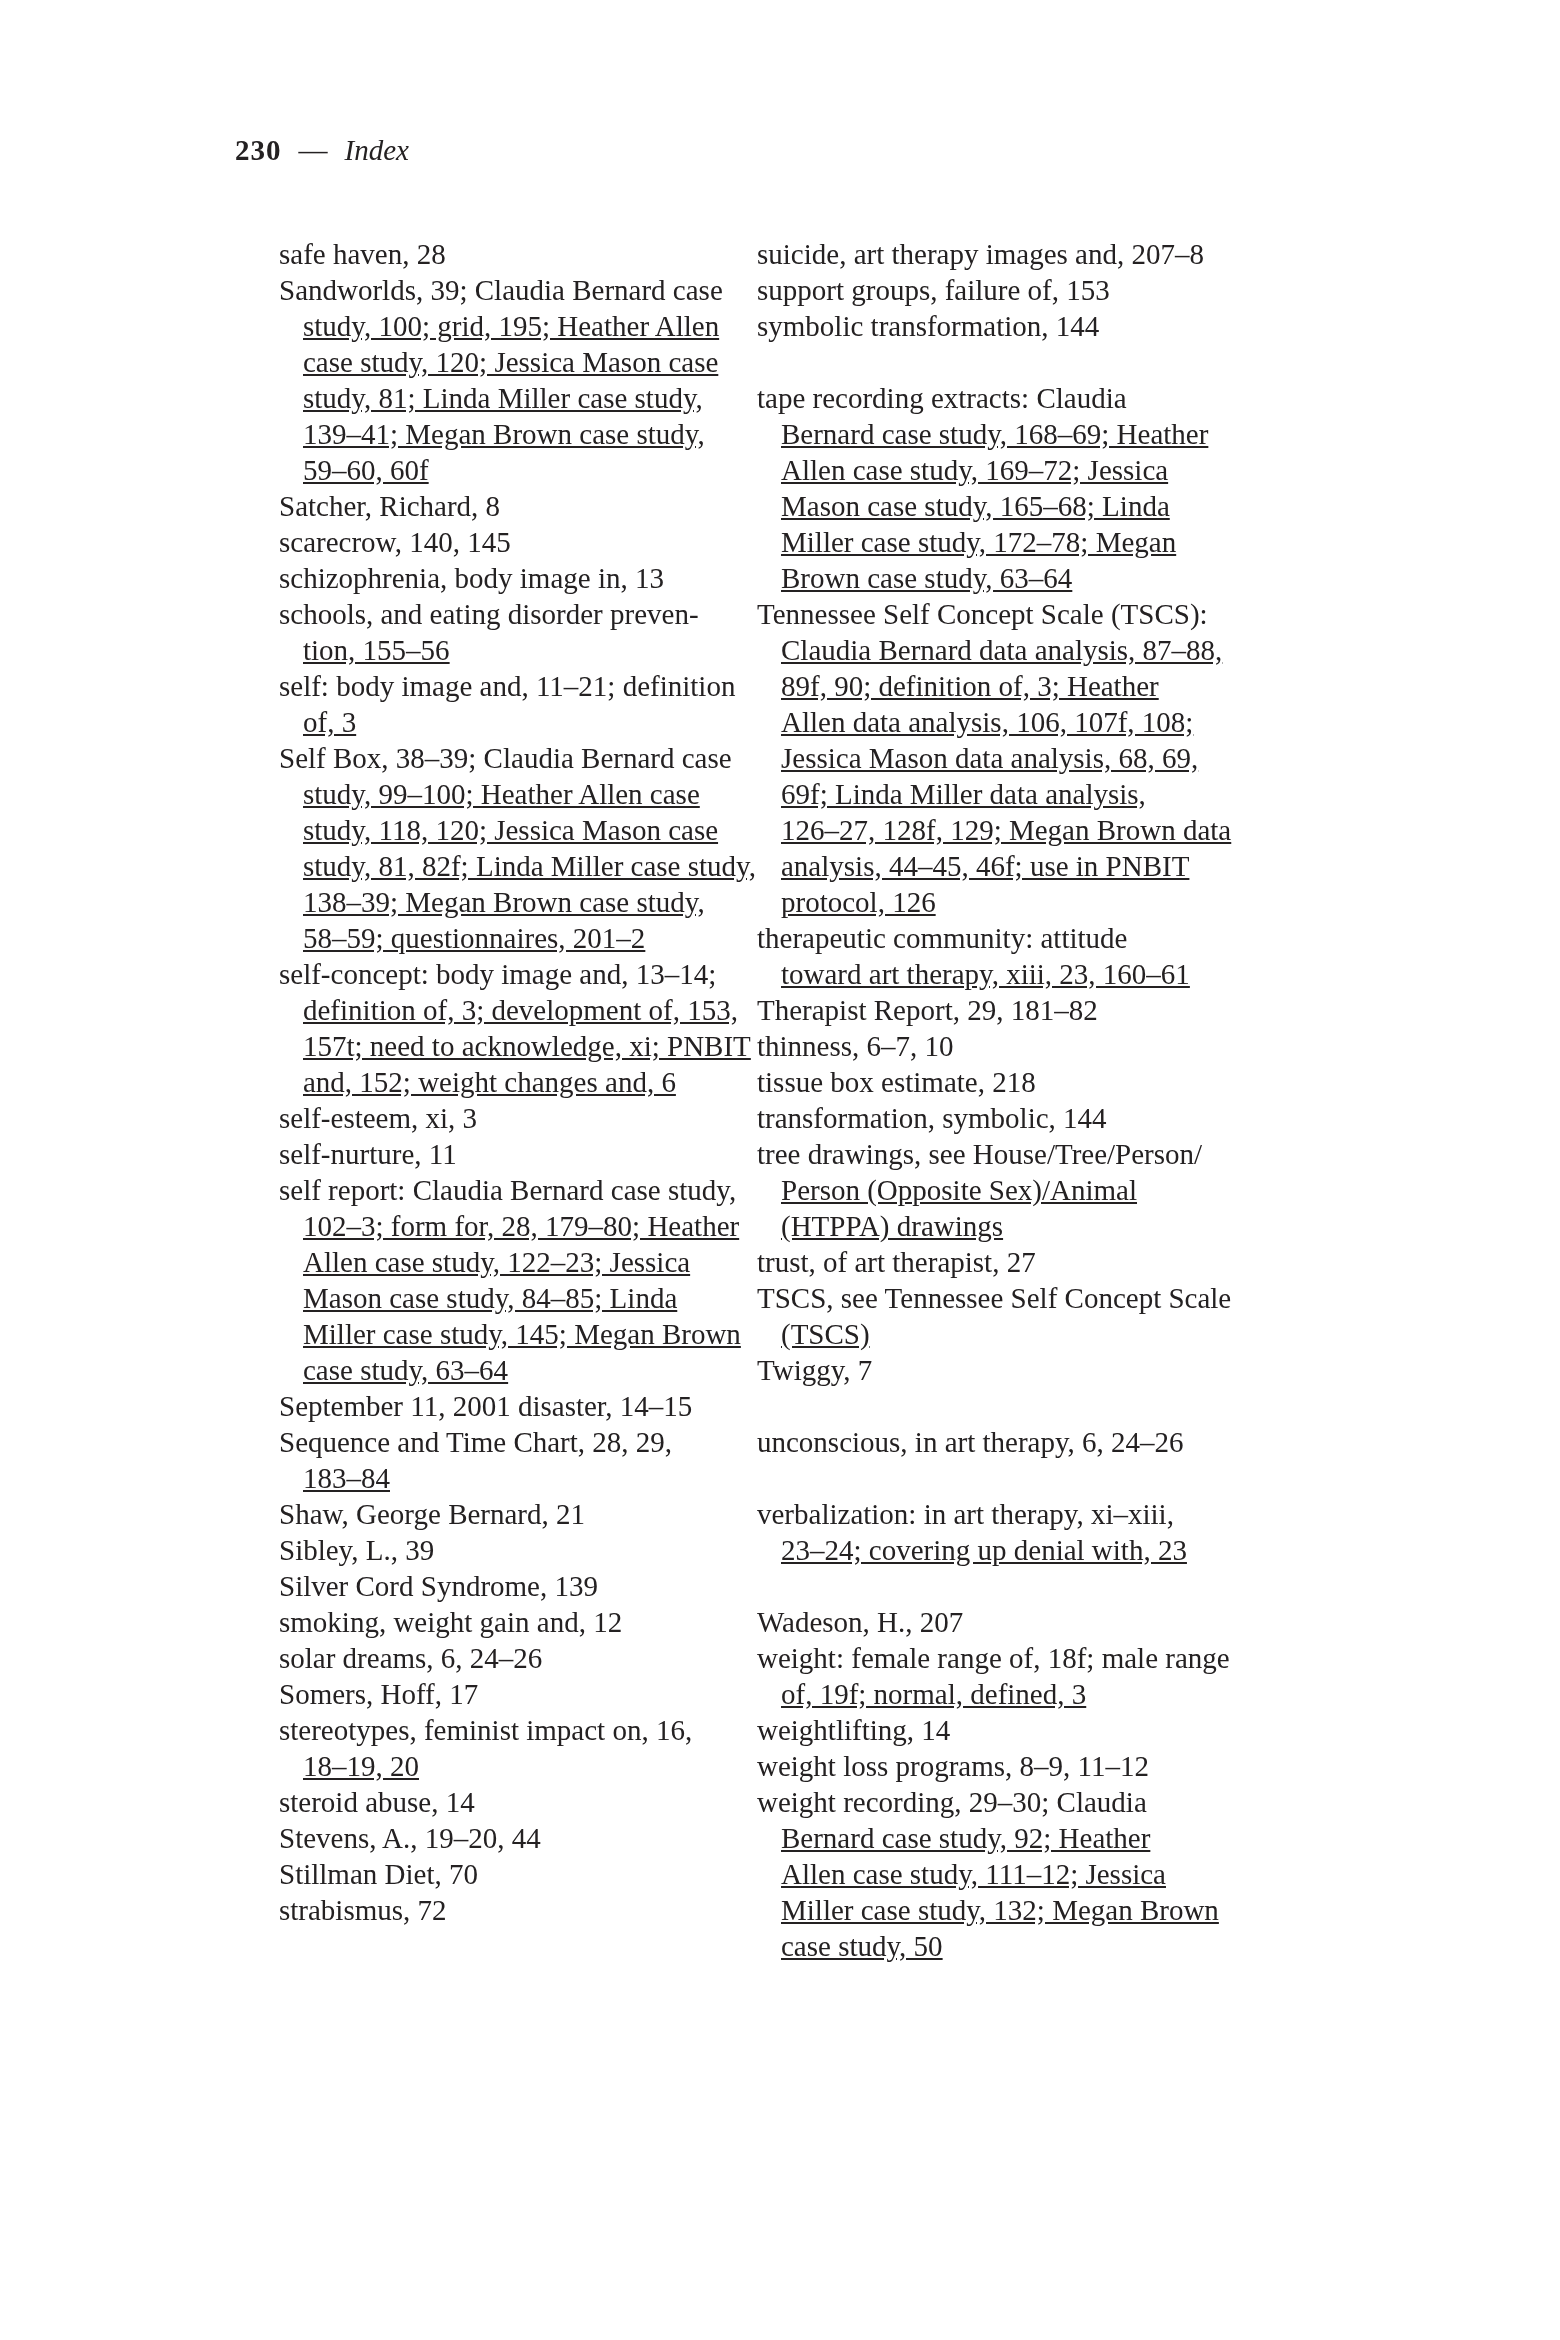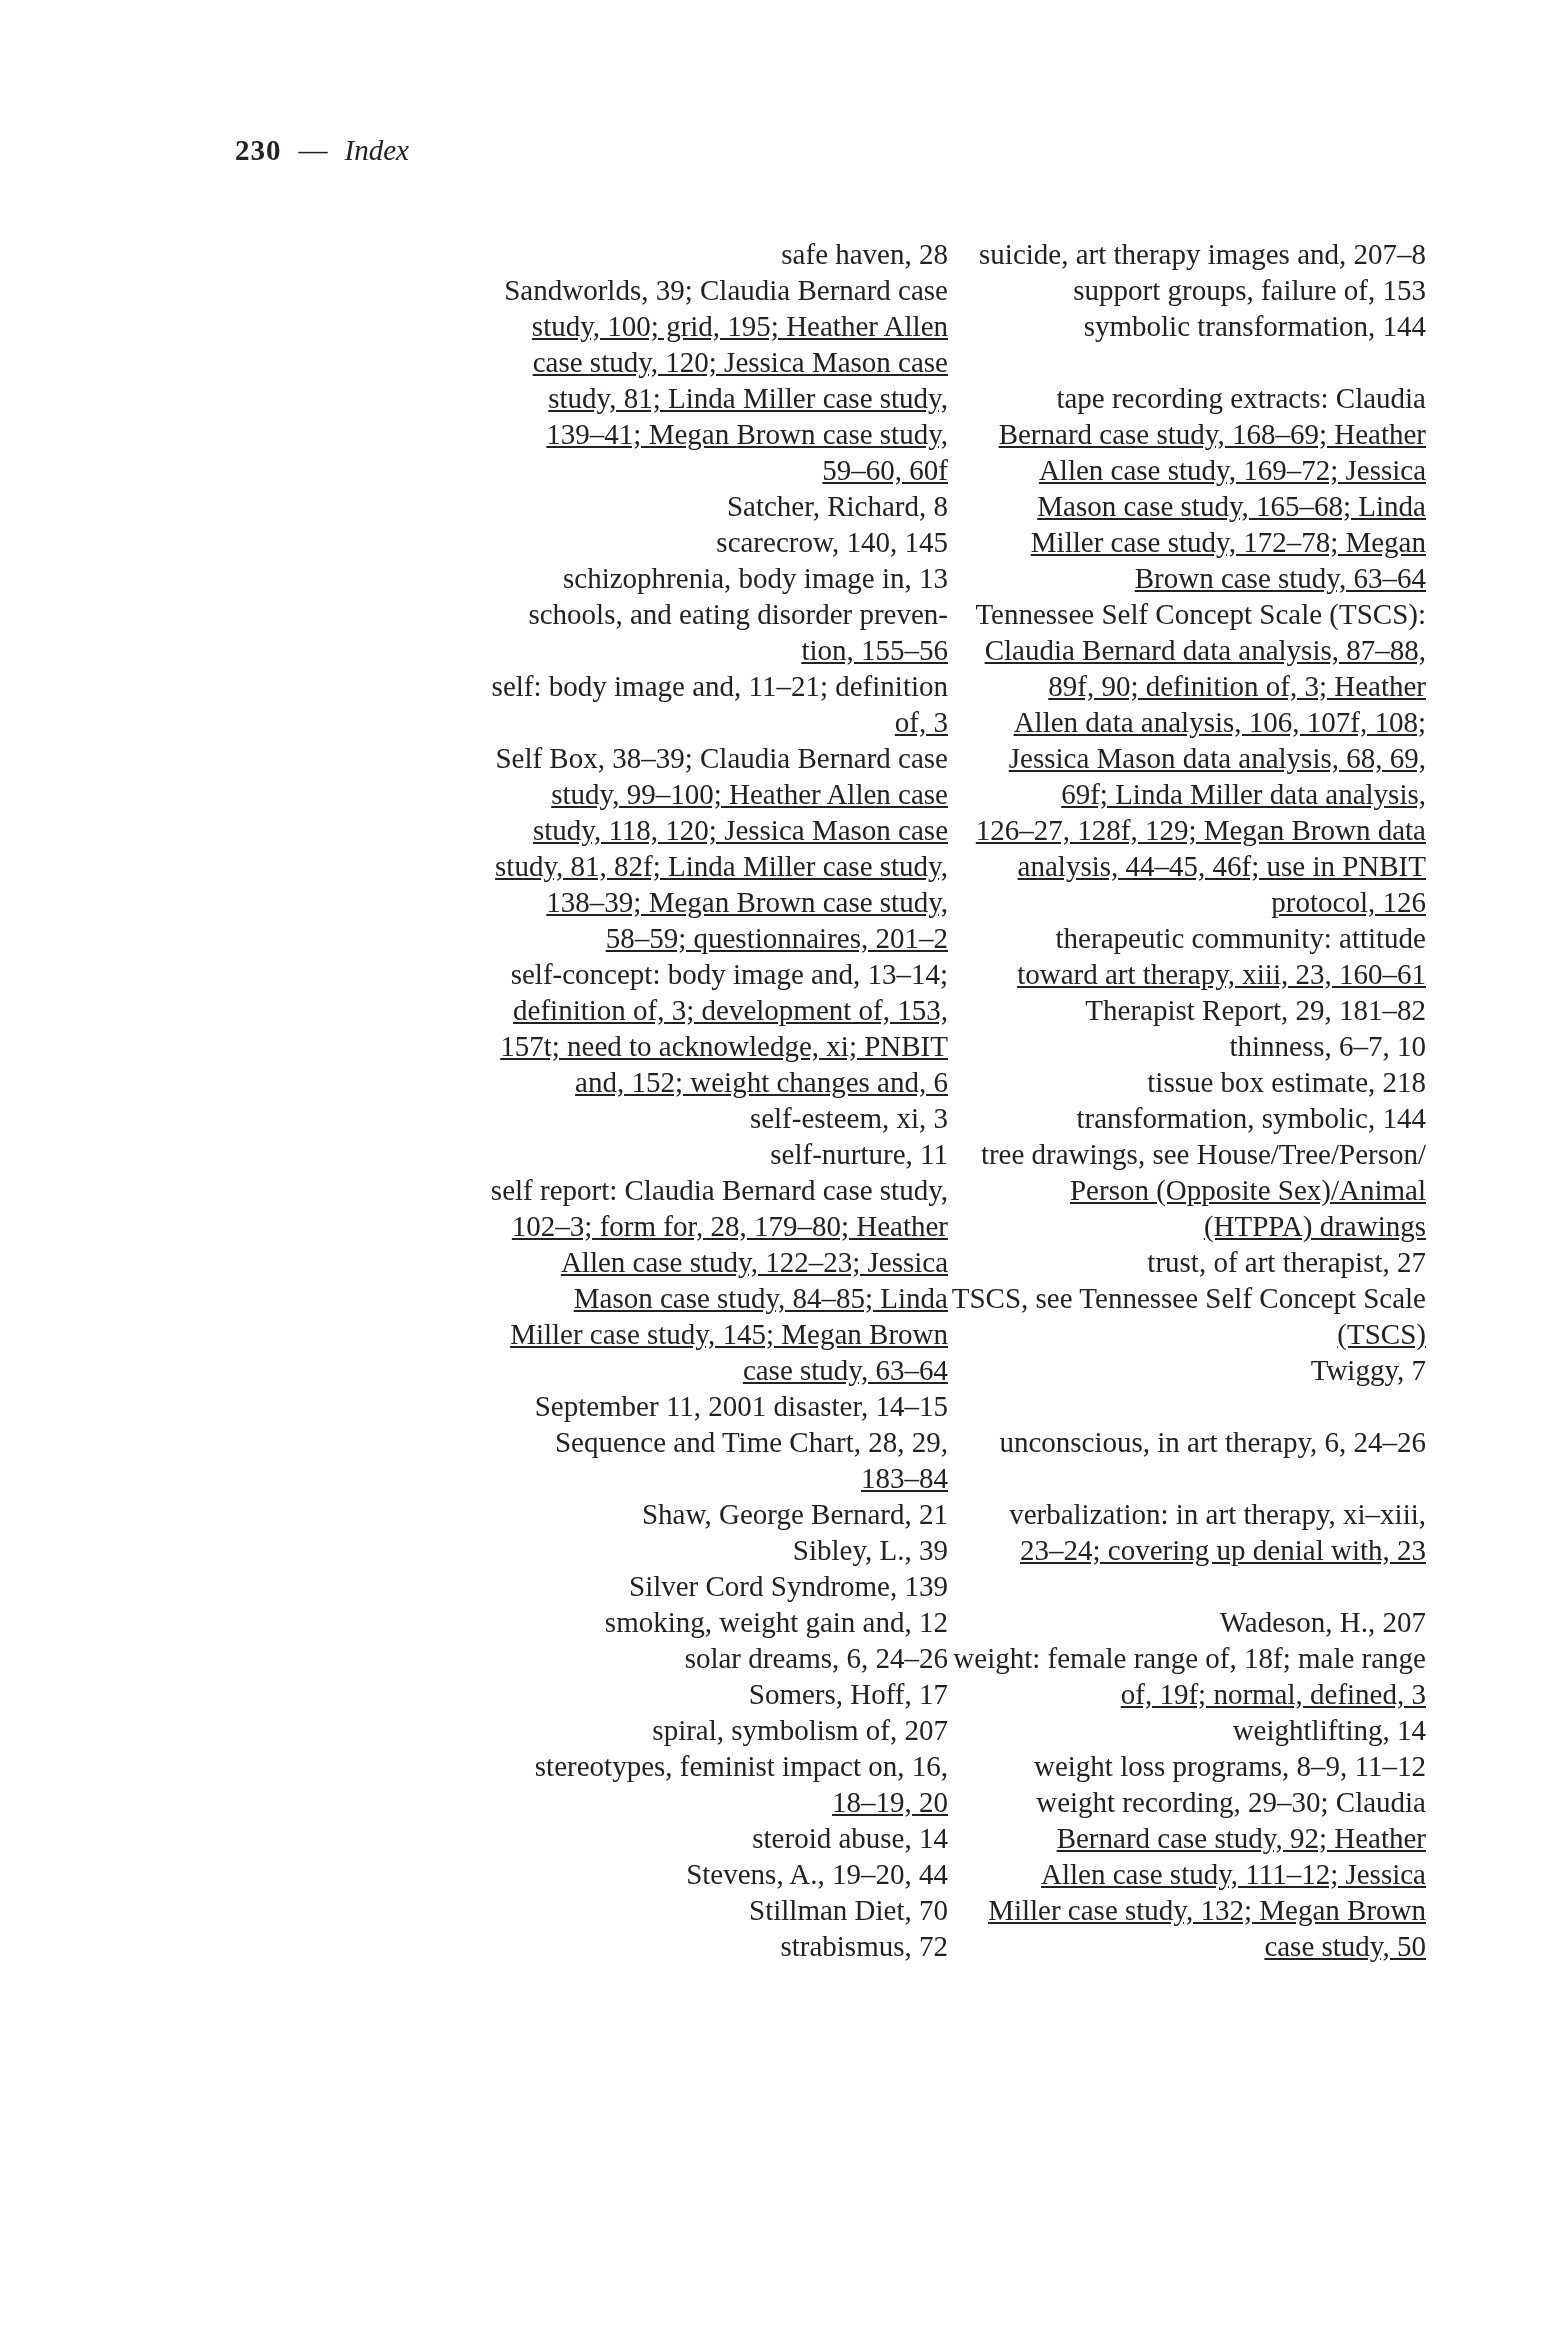--- a/index.html
+++ b/index.html
@@ -8,21 +8,20 @@
     background: #ffffff;
   }
   .page {
     position: relative;
     width: 1561px;
     height: 2009px;
     background: #ffffff;
     font-family: "Liberation Serif", "DejaVu Serif", serif;
     color: #242122;
     overflow: hidden;
-    text-align: right;
   }
   .running-head {
     position: absolute;
     left: 235px;
     top: 132px;
     font-size: 29px;
     line-height: 36px;
     white-space: nowrap;
   }
   .running-head .folio {
@@ -95,21 +94,20 @@
       <div class="line ind"><span>case study, 63–64</span></div>
       <div class="line"><span>September 11, 2001 disaster, 14–15</span></div>
       <div class="line"><span>Sequence and Time Chart, 28, 29,</span></div>
       <div class="line ind"><span>183–84</span></div>
       <div class="line"><span>Shaw, George Bernard, 21</span></div>
       <div class="line"><span>Sibley, L., 39</span></div>
       <div class="line"><span>Silver Cord Syndrome, 139</span></div>
       <div class="line"><span>smoking, weight gain and, 12</span></div>
       <div class="line"><span>solar dreams, 6, 24–26</span></div>
       <div class="line"><span>Somers, Hoff, 17</span></div>
-      <div class="line"><span>spiral, symbolism of, 207</span></div>
       <div class="line"><span>stereotypes, feminist impact on, 16,</span></div>
       <div class="line ind"><span>18–19, 20</span></div>
       <div class="line"><span>steroid abuse, 14</span></div>
       <div class="line"><span>Stevens, A., 19–20, 44</span></div>
       <div class="line"><span>Stillman Diet, 70</span></div>
       <div class="line"><span>strabismus, 72</span></div>
     </div>
   <div class="index-col col-right">
       <div class="line"><span>suicide, art therapy images and, 207–8</span></div>
       <div class="line"><span>support groups, failure of, 153</span></div>

